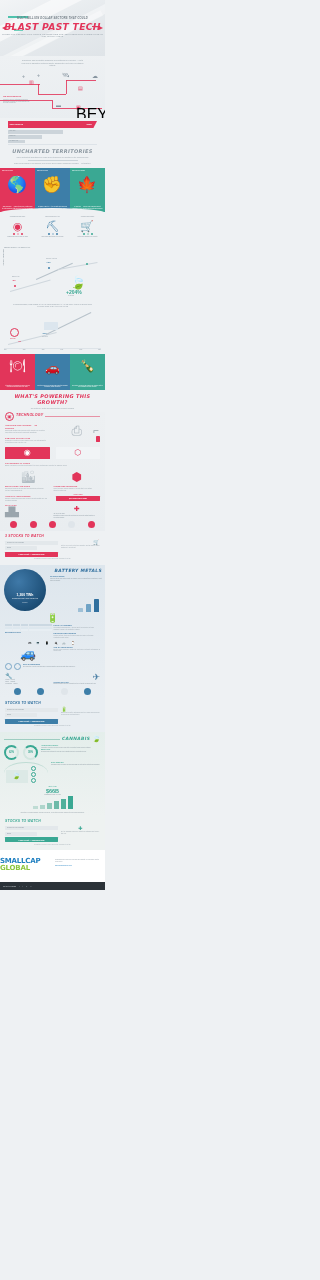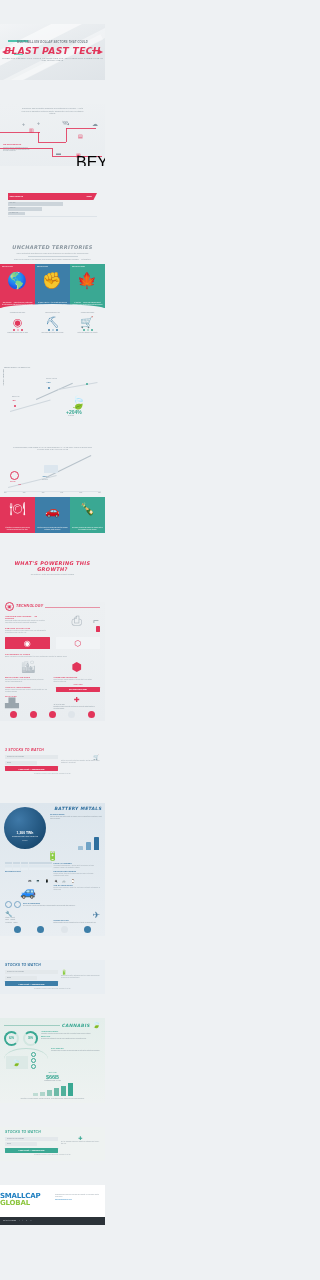--- a/index.html
+++ b/index.html
@@ -5,21 +5,21 @@
   * { margin:0; padding:0; box-sizing:border-box; }
   html,body { width:105px; }
   body {
     width:105px; height:1280px;
     font-family:"Liberation Sans", sans-serif;
     background:#eef1f3; overflow:hidden; position:relative;
   }
   .page { width:105px; height:1280px; position:relative; }
 
   
-  .sec { position:relative; width:105px;margin-top:24px; }
+  .sec { position:relative; width:105px; }
   .ctr { text-align:center; }
   .micro { font-size:1.2px; line-height:1.8px; }
   .blur-txt { color:#8e9aa3; }
 
   
   .hero { height:56px; background:linear-gradient(160deg,#f2f4f6 0%,#e7ebee 45%,#dfe4e8 100%); overflow:hidden; }
   .hero .diag { position:absolute; width:150px; height:14px; background:rgba(255,255,255,.55); transform:rotate(-27deg); }
   .hero .d1 { top:4px; left:-30px; }
   .hero .d2 { top:30px; left:-20px; height:9px; background:rgba(255,255,255,.4); }
   .hero .d3 { top:44px; left:-40px; height:6px; background:rgba(255,255,255,.35); }

